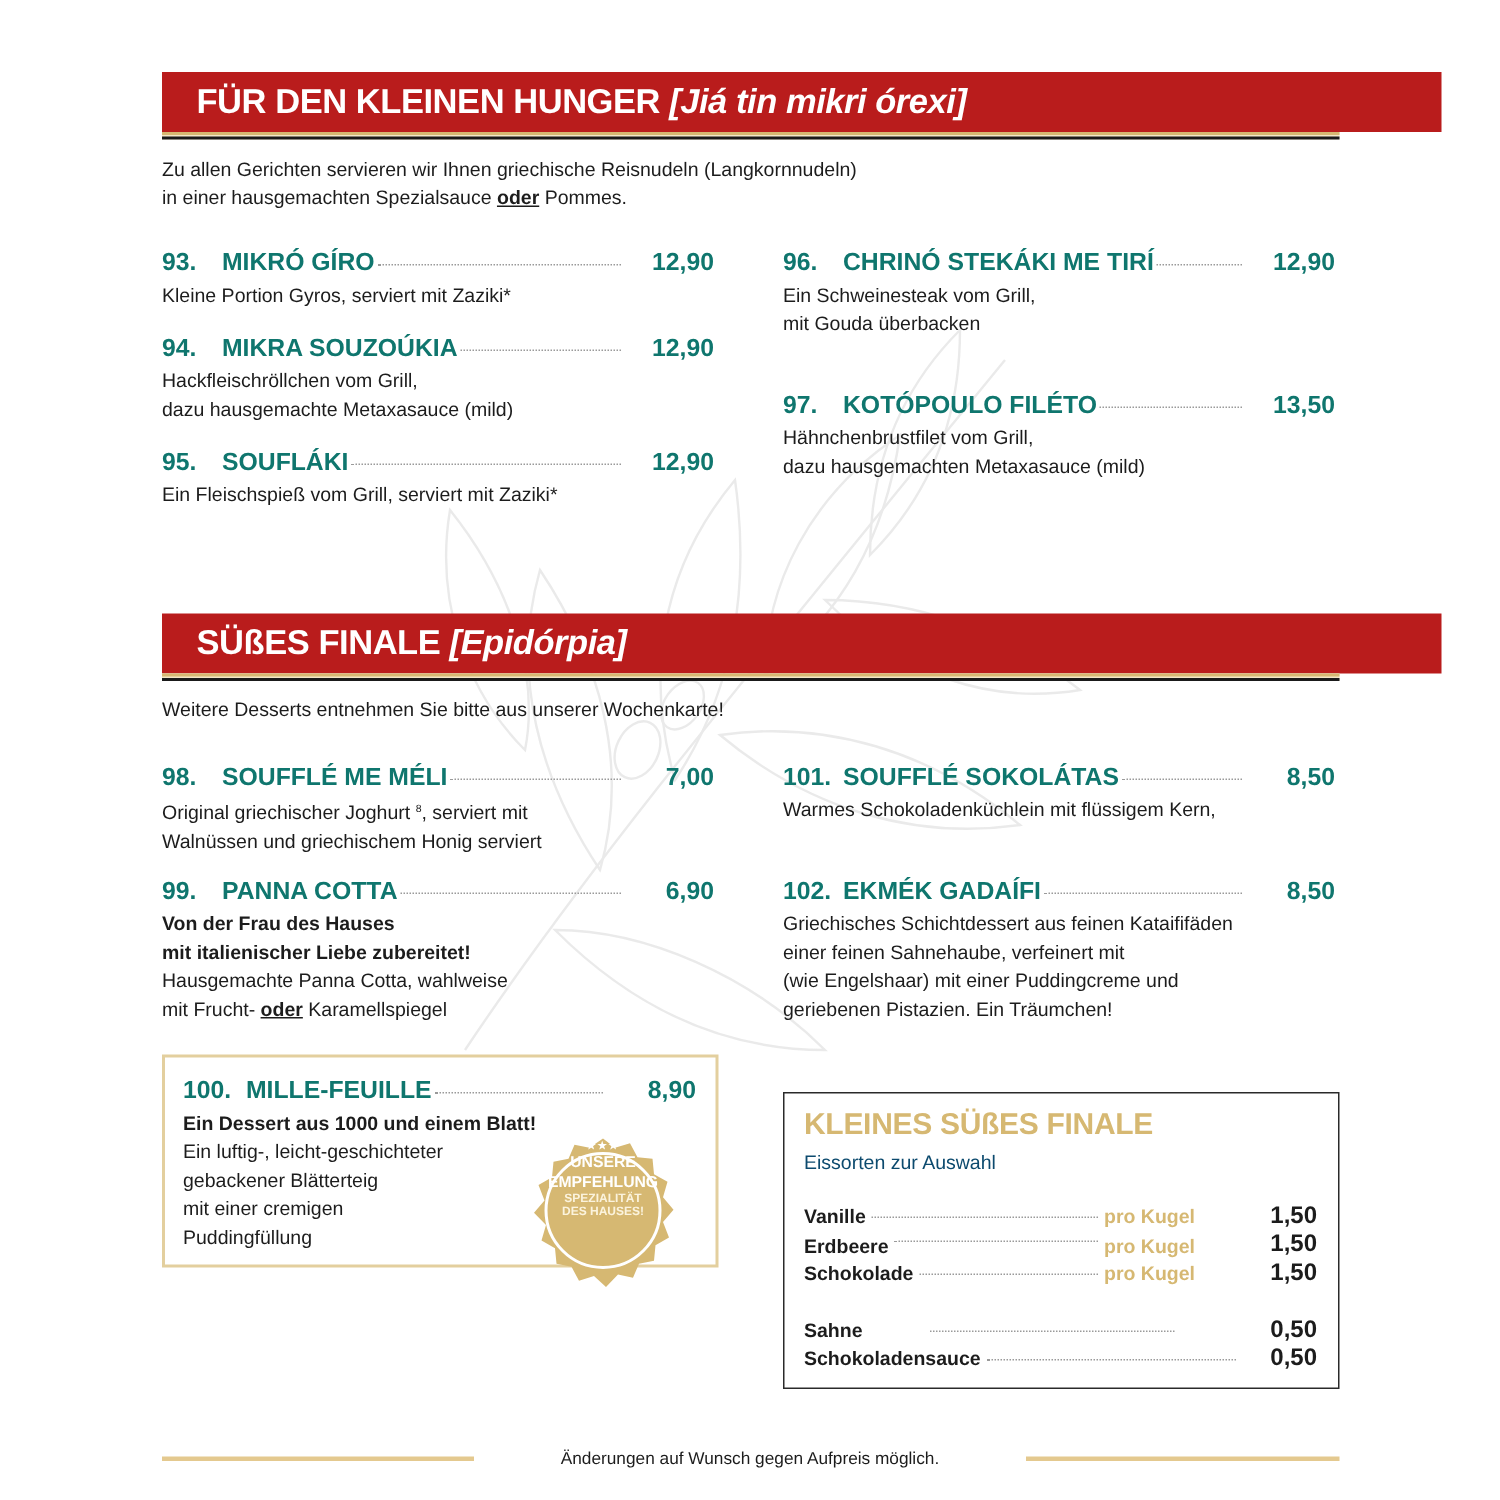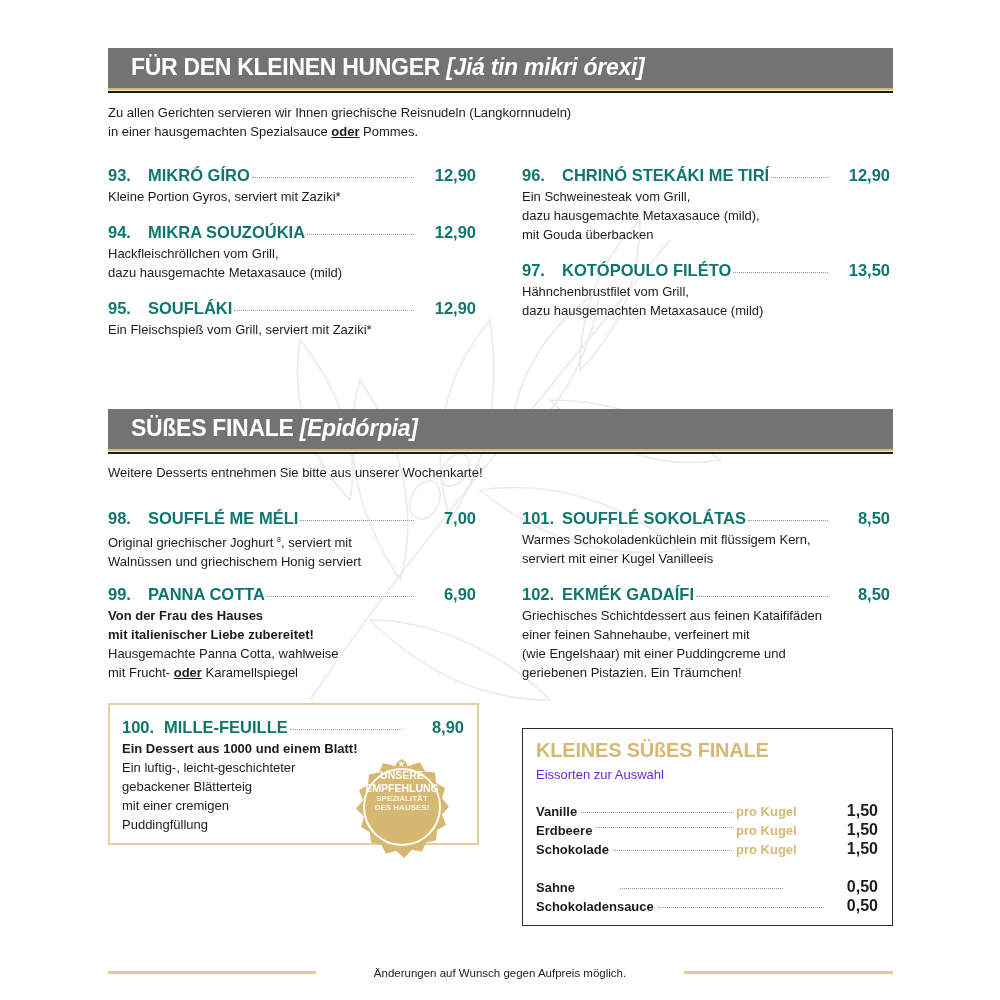--- a/index.html
+++ b/index.html
@@ -1,21 +1,21 @@
 <!DOCTYPE html>
 <html><head>
 <meta charset="utf-8">
 <style>
   * { box-sizing: border-box; margin: 0; padding: 0; }
   html, body { width: 1000px; height: 1000px; background: #ffffff; overflow: hidden; }
   body { position: relative; font-family: "Liberation Sans", sans-serif; color: #1c1c1c; }
 
   .watermark { position: absolute; left: 250px; top: 200px; width: 500px; height: 520px; opacity: 0.55; pointer-events: none; }
 
-  .section-header { position: absolute; left: 108px; width: 785px; height: 40px; background: #737373; }
+  .section-header { position: absolute; left: 108px; width: 853px; height: 40px; background: #b91c1c; }
   .section-header .title { position: absolute; left: 23px; top: 6px; font-size: 23px; font-weight: bold; color: #ffffff; letter-spacing: -0.3px; white-space: nowrap; }
   .section-header .title .greek { font-style: italic; font-weight: bold; }
   .section-rule { position: absolute; left: 108px; width: 785px; height: 5px; border-top: 2px solid #d6b872; border-bottom: 2px solid #1a1a1a; background: #f4e7c8; }
 
   .intro { position: absolute; left: 108px; font-size: 13px; line-height: 19px; color: #1c1c1c; }
   .intro u { font-weight: bold; }
 
   .item { position: absolute; }
   .item .head { display: flex; align-items: baseline; font-weight: bold; font-size: 16.5px; color: #0f766e; white-space: nowrap; }
   .item .num { display: inline-block; width: 40px; }
@@ -30,21 +30,21 @@
   .mf-box { position: absolute; left: 108px; top: 703px; width: 371px; height: 142px; border: 2px solid #e3cf9e; }
   .badge { position: absolute; left: 352px; top: 752px; width: 100px; height: 110px; }
   .badge svg { position: absolute; left: 0; top: 0; }
   .badge .text { position: absolute; left: 0; top: 8px; width: 100px; text-align: center; color: #ffffff; font-weight: bold; }
   .badge .stars { font-size: 7px; letter-spacing: 1px; }
   .badge .l1 { font-size: 10.5px; line-height: 11px; margin-top: 2px; }
   .badge .l2 { font-size: 8px; line-height: 9px; color: #fbf3dd; }
 
   .ice-box { position: absolute; left: 522px; top: 728px; width: 371px; height: 198px; border: 1.5px solid #2a2a2a; }
   .ice-title { position: absolute; left: 13px; top: 10px; font-size: 20px; font-weight: bold; color: #d6b872; letter-spacing: -0.2px; white-space: nowrap; }
-  .ice-sub { position: absolute; left: 13px; top: 38px; font-size: 13px; color: #6d28d9; }
+  .ice-sub { position: absolute; left: 13px; top: 38px; font-size: 13px; color: #0c4a6e; }
   .ice-row { position: absolute; left: 13px; width: 342px; display: flex; align-items: baseline; font-size: 13px; font-weight: bold; white-space: nowrap; }
   .ice-row .dots { flex: 1; border-bottom: 1px dotted #9a9a9a; margin: 0 4px; transform: translateY(-3px); }
   .ice-row .unit { width: 92px; color: #d6b872; }
   .ice-row .price { width: 50px; text-align: right; font-size: 16px; }
 
   .footer-line { position: absolute; top: 971px; height: 3px; background: #e4c98f; }
   .footer-text { position: absolute; left: 0; width: 1000px; top: 967px; text-align: center; font-size: 11.5px; color: #1c1c1c; }
 </style>
 </head>
 <body>
@@ -115,21 +115,20 @@
 
 <div class="item" style="left:522px; top:166px; width:368px;">
   <div class="head">
       <span class="num">96.</span>
       <span class="name">CHRINÓ STEKÁKI ME TIRÍ</span>
       <span class="dots"></span>
       <span class="price">12,90</span>
     </div>
   <div class="desc">
       <div>Ein Schweinesteak vom Grill,</div>
-      <div>dazu hausgemachte Metaxasauce (mild),</div>
       <div>mit Gouda überbacken</div>
     </div>
 </div>
 
 <div class="item" style="left:522px; top:261px; width:368px;">
   <div class="head">
       <span class="num">97.</span>
       <span class="name">KOTÓPOULO FILÉTO</span>
       <span class="dots"></span>
       <span class="price">13,50</span>
@@ -213,21 +212,20 @@
 
 <div class="item" style="left:522px; top:509px; width:368px;">
   <div class="head">
       <span class="num">101.</span>
       <span class="name">SOUFFLÉ SOKOLÁTAS</span>
       <span class="dots"></span>
       <span class="price">8,50</span>
     </div>
   <div class="desc">
       <div>Warmes Schokoladenküchlein mit flüssigem Kern,</div>
-      <div>serviert mit einer Kugel Vanilleeis</div>
     </div>
 </div>
 
 <div class="item" style="left:522px; top:585px; width:368px;">
   <div class="head">
       <span class="num">102.</span>
       <span class="name">EKMÉK GADAÍFI</span>
       <span class="dots"></span>
       <span class="price">8,50</span>
     </div>

